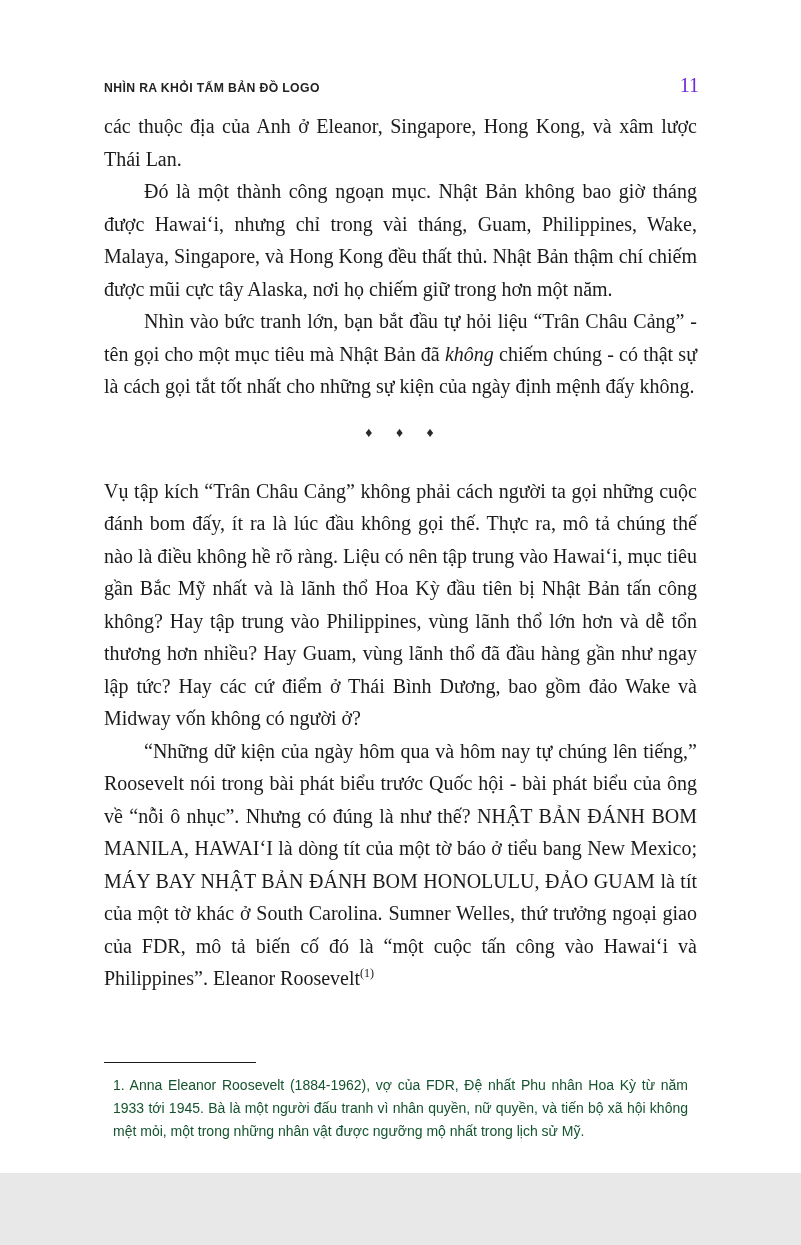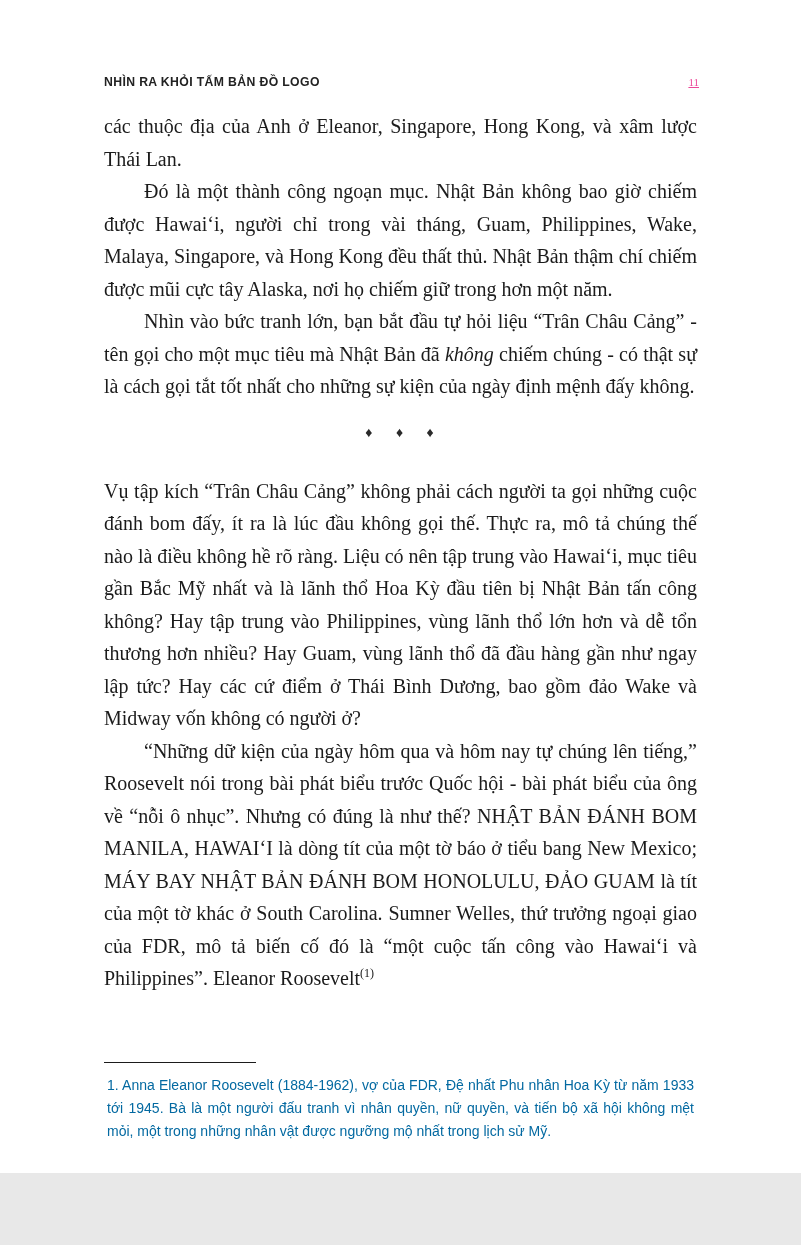--- a/index.html
+++ b/index.html
@@ -31,23 +31,22 @@
     font-weight: 700;
     font-size: 13px;
     letter-spacing: 0.4px;
     color: #222222;
     transform: scaleX(0.94);
     transform-origin: left center;
     white-space: nowrap;
   }
   .page-number {
     font-family: "Liberation Serif", serif;
-    font-size: 11px;
-    color: #ec4899;
-    text-decoration: underline;
+    font-size: 20px;
+    color: #6d28d9;
   }
   .body-text {
     position: absolute;
     top: 110px;
     left: 104px;
     right: 104px;
   }
   .para {
     margin: 0;
     font-size: 20px;
@@ -81,41 +80,41 @@
     left: 104px;
     right: 104px;
   }
   .footnote-rule {
     width: 152px;
     height: 1px;
     background: #1b1b1b;
     margin-bottom: 11px;
   }
   .footnote {
-    margin: 3px;
+    margin: 9px;
     font-family: "Liberation Sans", sans-serif;
     font-size: 14px;
     line-height: 23px;
     text-align: justify;
-    color: #0369a1;
+    color: #14532d;
   }
 </style>
 </head>
 <body>
 
 <div class="page">
 
   <header class="running-header">
     <span class="running-title">NHÌN RA KHỎI TẤM BẢN ĐỒ LOGO</span>
     <span class="page-number">11</span>
   </header>
 
   <main class="body-text">
     <p class="para">các thuộc địa của Anh ở Eleanor, Singapore, Hong Kong, và xâm lược Thái Lan.</p>
-    <p class="para indent">Đó là một thành công ngoạn mục. Nhật Bản không bao giờ chiếm được Hawaiʻi, người chỉ trong vài tháng, Guam, Philippines, Wake, Malaya, Singapore, và Hong Kong đều thất thủ. Nhật Bản thậm chí chiếm được mũi cực tây Alaska, nơi họ chiếm giữ trong hơn một năm.</p>
+    <p class="para indent">Đó là một thành công ngoạn mục. Nhật Bản không bao giờ tháng được Hawaiʻi, nhưng chỉ trong vài tháng, Guam, Philippines, Wake, Malaya, Singapore, và Hong Kong đều thất thủ. Nhật Bản thậm chí chiếm được mũi cực tây Alaska, nơi họ chiếm giữ trong hơn một năm.</p>
     <p class="para indent"><span>Nhìn vào bức tranh lớn, bạn bắt đầu tự hỏi liệu “Trân Châu Cảng” - tên gọi cho một mục tiêu mà Nhật Bản đã </span><em>không</em><span> chiếm chúng - có thật sự là cách gọi tắt tốt nhất cho những sự kiện của ngày định mệnh đấy không.</span></p>
 
     <div class="section-break">♦ ♦ ♦</div>
 
     <p class="para">Vụ tập kích “Trân Châu Cảng” không phải cách người ta gọi những cuộc đánh bom đấy, ít ra là lúc đầu không gọi thế. Thực ra, mô tả chúng thế nào là điều không hề rõ ràng. Liệu có nên tập trung vào Hawaiʻi, mục tiêu gần Bắc Mỹ nhất và là lãnh thổ Hoa Kỳ đầu tiên bị Nhật Bản tấn công không? Hay tập trung vào Philippines, vùng lãnh thổ lớn hơn và dễ tổn thương hơn nhiều? Hay Guam, vùng lãnh thổ đã đầu hàng gần như ngay lập tức? Hay các cứ điểm ở Thái Bình Dương, bao gồm đảo Wake và Midway vốn không có người ở?</p>
     <p class="para indent"><span>“Những dữ kiện của ngày hôm qua và hôm nay tự chúng lên tiếng,” Roosevelt nói trong bài phát biểu trước Quốc hội - bài phát biểu của ông về “nỗi ô nhục”. Nhưng có đúng là như thế? NHẬT BẢN ĐÁNH BOM MANILA, HAWAIʻI là dòng tít của một tờ báo ở tiểu bang New Mexico; MÁY BAY NHẬT BẢN ĐÁNH BOM HONOLULU, ĐẢO GUAM là tít của một tờ khác ở South Carolina. Sumner Welles, thứ trưởng ngoại giao của FDR, mô tả biến cố đó là “một cuộc tấn công vào Hawaiʻi và Philippines”. Eleanor Roosevelt</span><sup class="fn-ref">(1)</sup></p>
   </main>
 
   <footer class="footnote-area">
     <div class="footnote-rule"></div>

